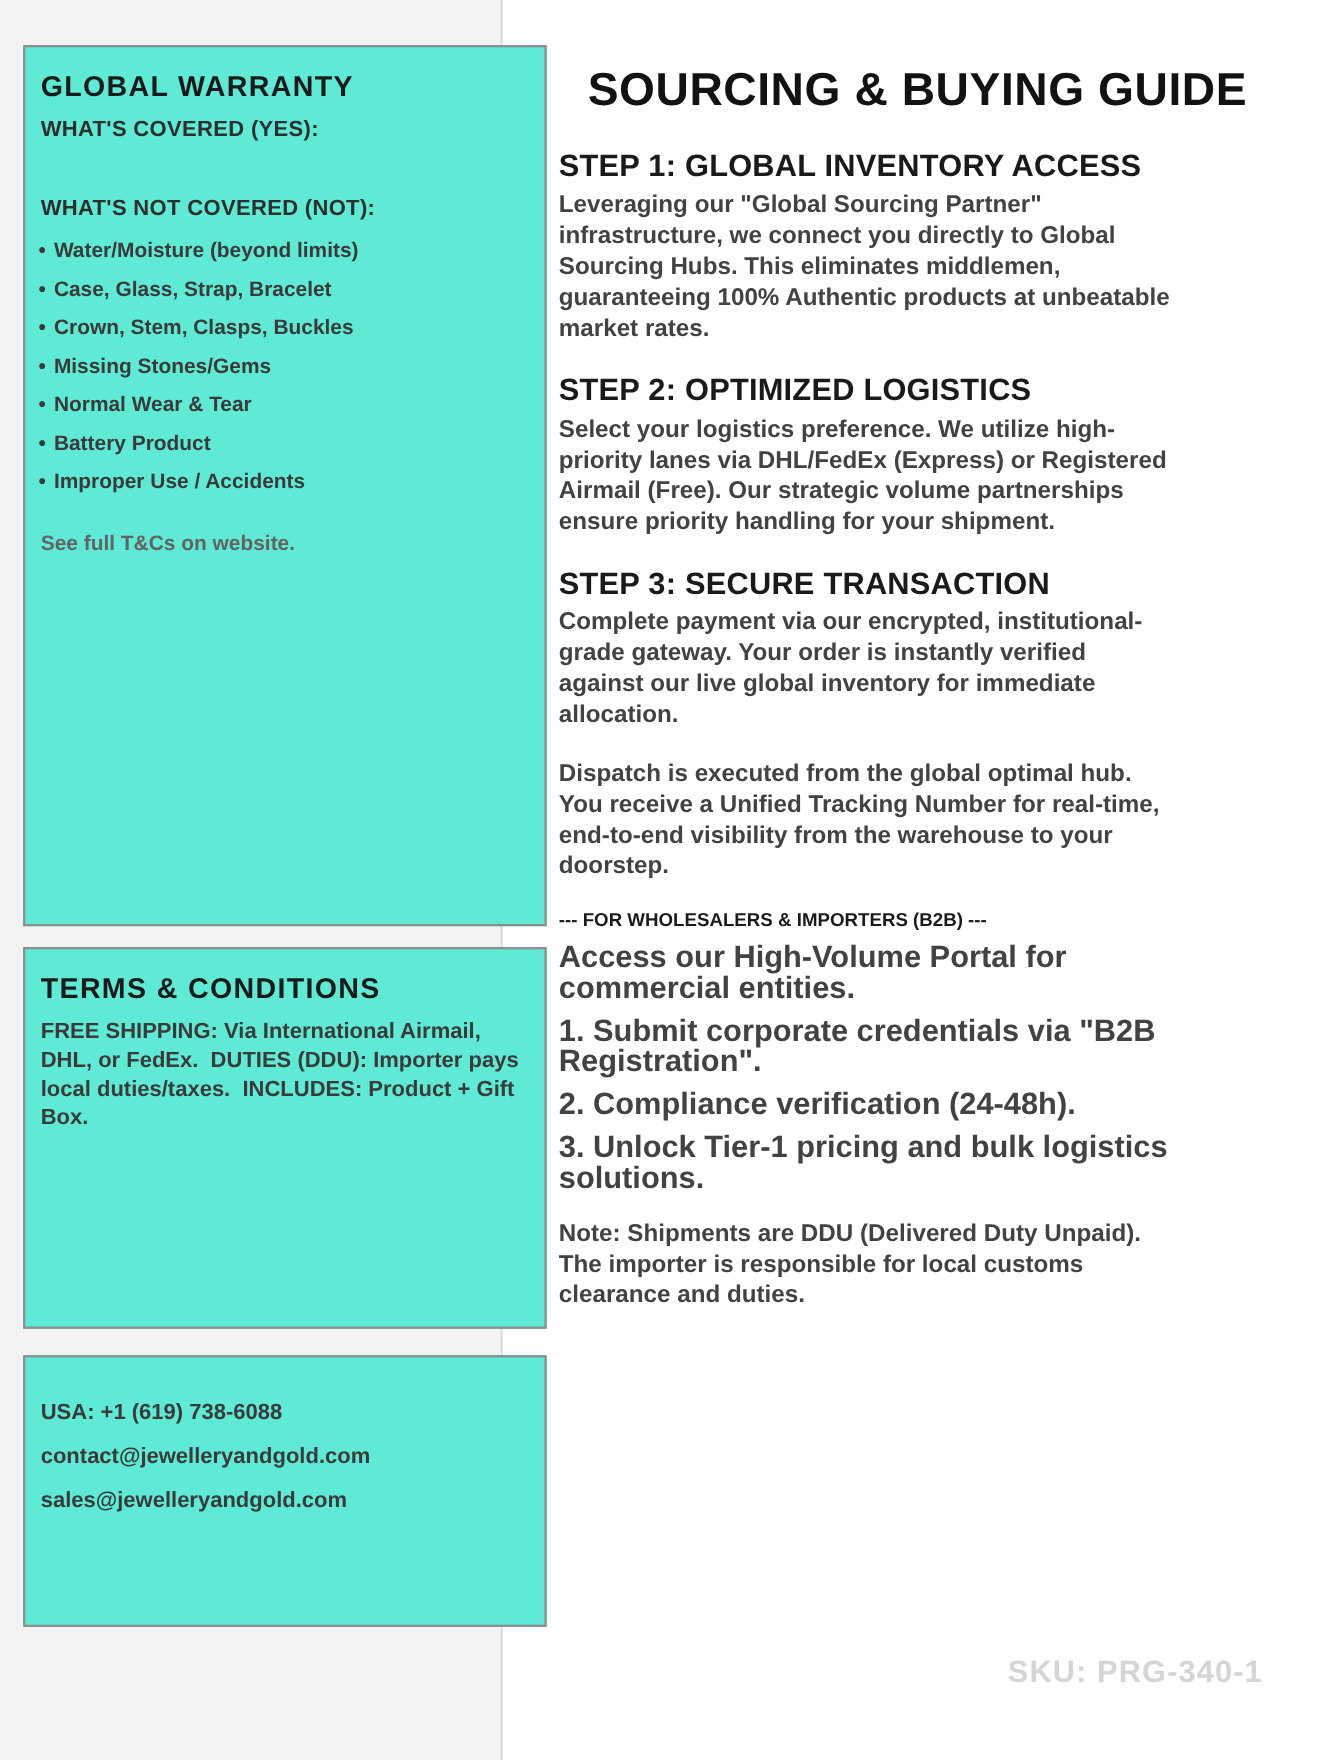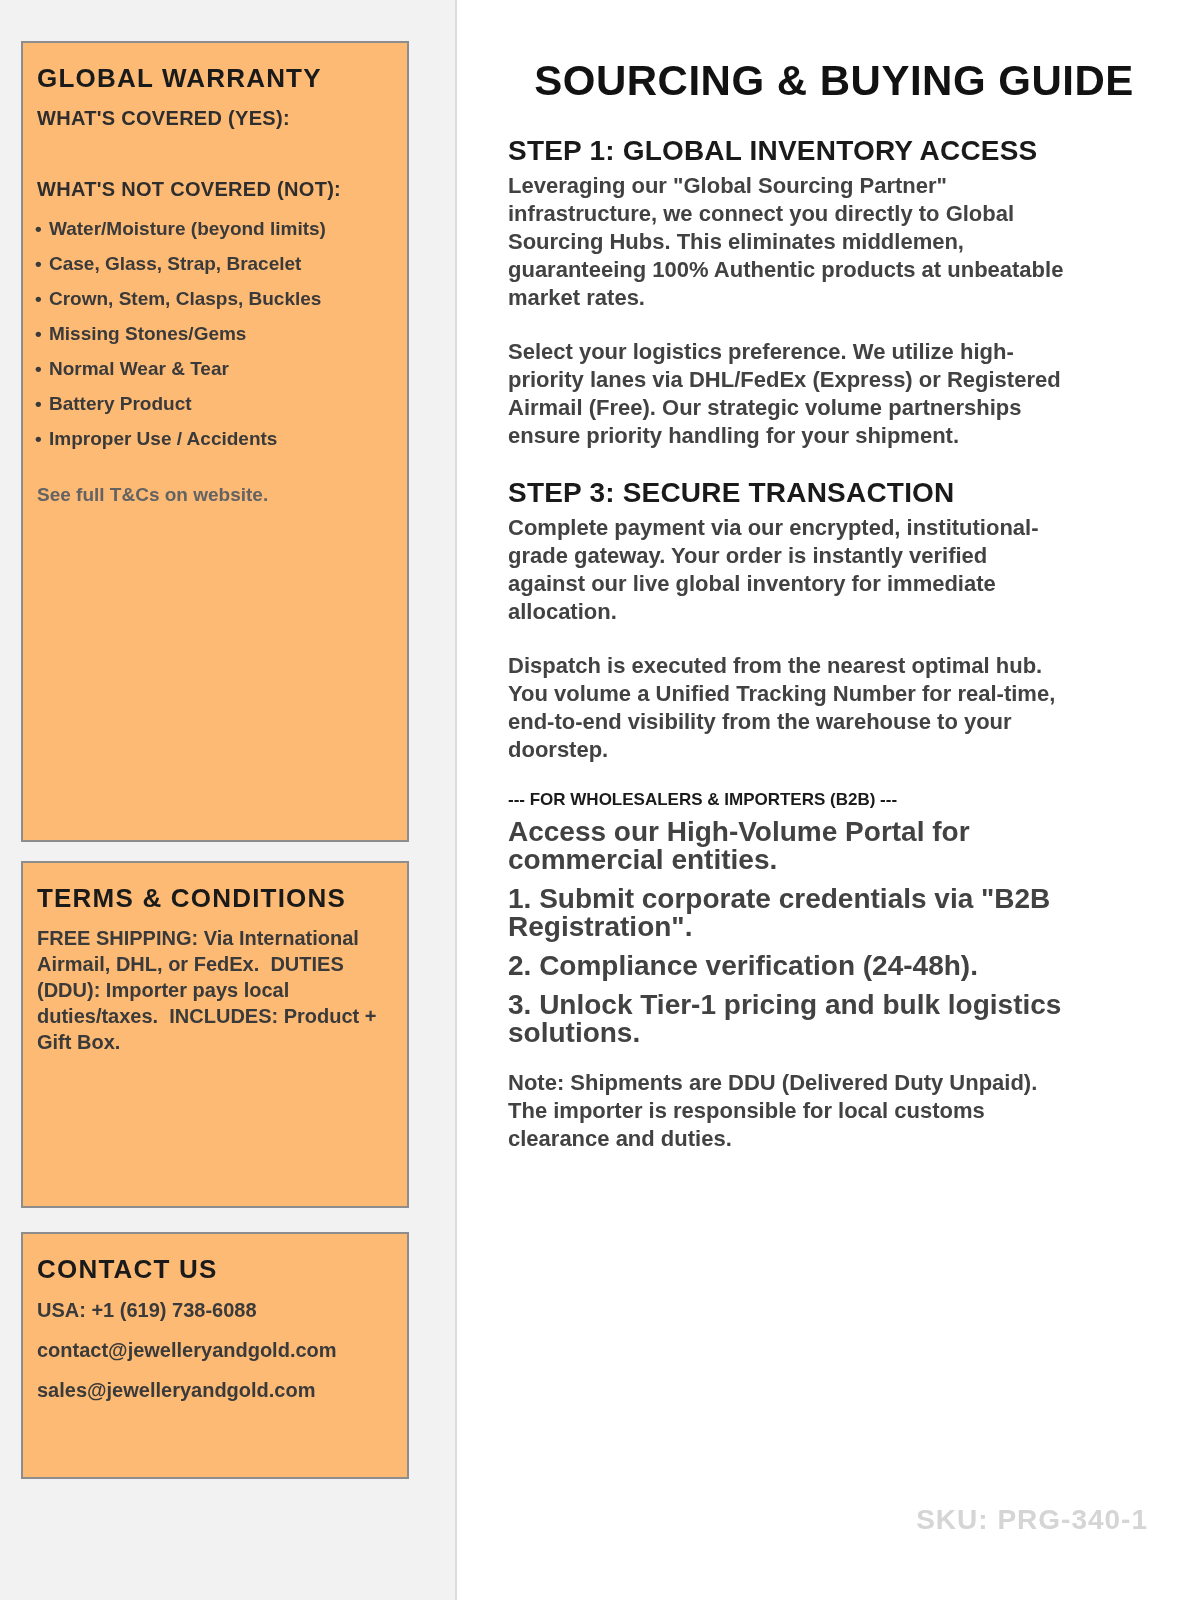--- a/index.html
+++ b/index.html
@@ -18,25 +18,25 @@
 
   
   .sidebar {
     width: 457px;
     min-width: 457px;
     height: 1600px;
     background: #f2f2f2;
     border-right: 2px solid #dcdcdc;
   }
   .panel {
-    width: 388px;
+    width: 476px;
     margin-left: 21px;
     border: 2px solid #8d8d8d;
     padding: 22px 14px 0 14px;
-    background: #fdba74;
+    background: #5eead4;
   }
   .panel-warranty { margin-top: 41px; height: 801px; }
   .panel-terms    { margin-top: 19px; height: 347px; }
   .panel-contact  { margin-top: 24px; height: 247px; }
 
   .panel h2 {
     font-size: 26px;
     font-weight: 800;
     letter-spacing: 1.2px;
     line-height: 1;
@@ -178,48 +178,48 @@
       </ul>
       <div class="footnote">See full T&amp;Cs on website.</div>
     </section>
 
     <section class="panel panel-terms">
       <h2>TERMS &amp; CONDITIONS</h2>
       <div class="panel-body">FREE SHIPPING: Via International Airmail, DHL, or FedEx.  DUTIES (DDU): Importer pays local duties/taxes.  INCLUDES: Product + Gift Box.</div>
     </section>
 
     <section class="panel panel-contact">
-      <h2>CONTACT US</h2>
       <div class="contact-line first">USA: +1 (619) 738-6088</div>
       <div class="contact-line">contact@jewelleryandgold.com</div>
       <div class="contact-line">sales@jewelleryandgold.com</div>
     </section>
 
   </aside>
 
   <main class="main">
 
     <h1 class="page-title">SOURCING &amp; BUYING GUIDE</h1>
 
     <section class="step">
       <h2 class="step-heading">STEP 1: GLOBAL INVENTORY ACCESS</h2>
       <p class="step-body">Leveraging our "Global Sourcing Partner" infrastructure, we connect you directly to Global Sourcing Hubs. This eliminates middlemen, guaranteeing 100% Authentic products at unbeatable market rates.</p>
     </section>
 
     <section class="step">
+      <h2 class="step-heading">STEP 2: OPTIMIZED LOGISTICS</h2>
       <p class="step-body">Select your logistics preference. We utilize high-priority lanes via DHL/FedEx (Express) or Registered Airmail (Free). Our strategic volume partnerships ensure priority handling for your shipment.</p>
     </section>
 
     <section class="step">
       <h2 class="step-heading">STEP 3: SECURE TRANSACTION</h2>
       <p class="step-body">Complete payment via our encrypted, institutional-grade gateway. Your order is instantly verified against our live global inventory for immediate allocation.</p>
     </section>
 
     <section class="step">
-      <p class="step-body">Dispatch is executed from the nearest optimal hub. You volume a Unified Tracking Number for real-time, end-to-end visibility from the warehouse to your doorstep.</p>
+      <p class="step-body">Dispatch is executed from the global optimal hub. You receive a Unified Tracking Number for real-time, end-to-end visibility from the warehouse to your doorstep.</p>
     </section>
 
     <section class="b2b">
       <h2 class="b2b-heading">--- FOR WHOLESALERS &amp; IMPORTERS (B2B) ---</h2>
       <p class="b2b-para">Access our High-Volume Portal for commercial entities.</p>
       <p class="b2b-para">1. Submit corporate credentials via "B2B Registration".</p>
       <p class="b2b-para">2. Compliance verification (24-48h).</p>
       <p class="b2b-para">3. Unlock Tier-1 pricing and bulk logistics solutions.</p>
       <p class="b2b-note">Note: Shipments are DDU (Delivered Duty Unpaid). The importer is responsible for local customs clearance and duties.</p>
     </section>

